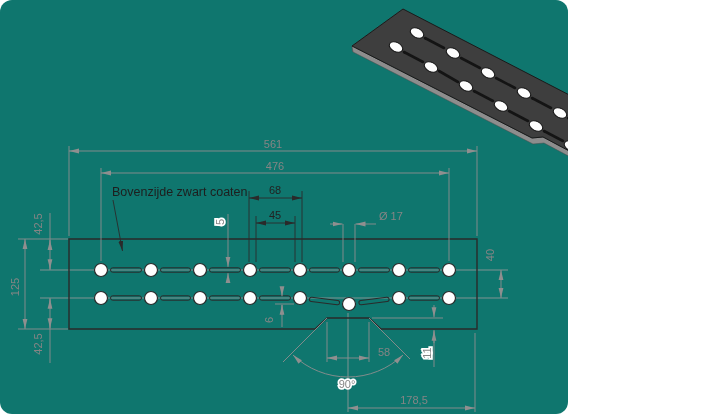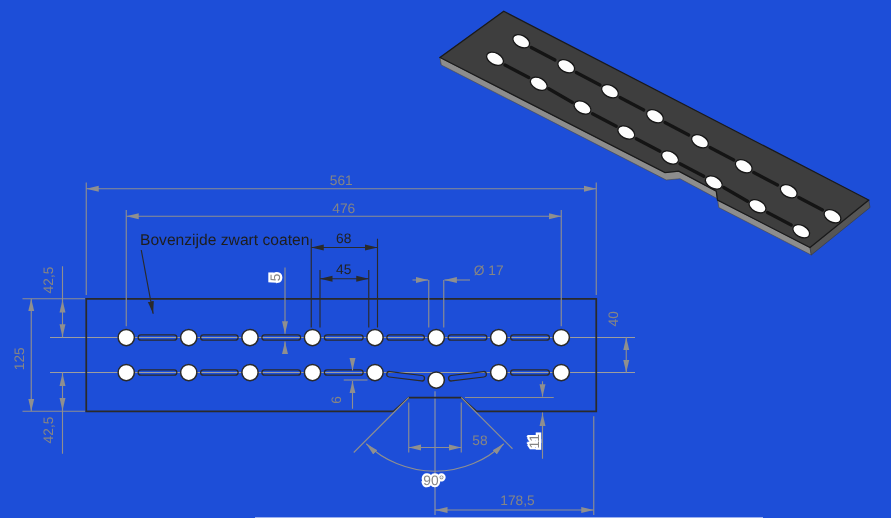--- a/index.html
+++ b/index.html
@@ -1,16 +1,16 @@
 <!DOCTYPE html>
 <html><head>
 <meta charset="utf-8">
 <style>
   html,body{margin:0;padding:0;background:#ffffff;}
-  .stage{width:713px;height:414px;position:relative;background:#1d4ed8;overflow:hidden;}
+  .stage{width:568px;height:414px;position:relative;background:#0f766e;overflow:hidden;border-radius:12px;}
   svg{display:block;}
   
   .cg{stroke:#8f8f8f;stroke-width:0.9;fill:none;}
   .cb{stroke:#2a2a2a;stroke-width:0.9;fill:none;}
   .cl{stroke:#9d9d9d;stroke-width:0.8;fill:none;}
   .po{stroke:#2a2a2a;stroke-width:1.4;fill:none;stroke-linejoin:miter;}
   .h2{stroke:#2a2a2a;stroke-width:1.2;fill:#fff;}
   .s2{stroke:#2a2a2a;stroke-width:1;fill:none;}
   .h3{fill:#fdfdfd;stroke:#161616;stroke-width:1;}
   .sl3{stroke:#141414;stroke-width:2.6;stroke-linecap:round;fill:none;}

